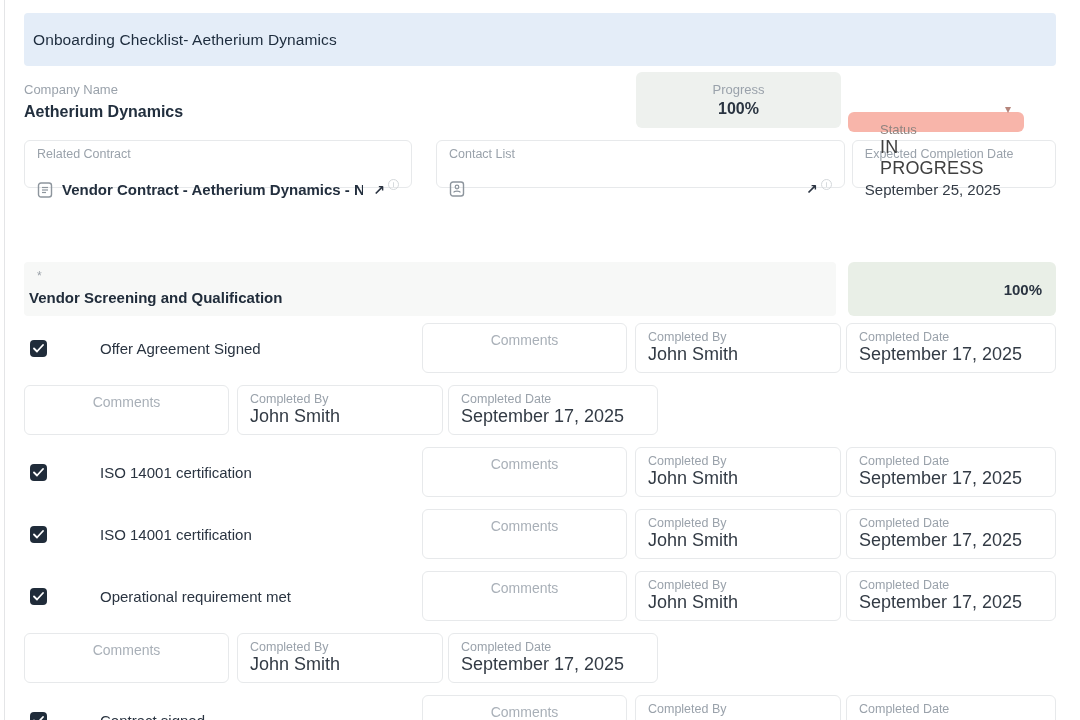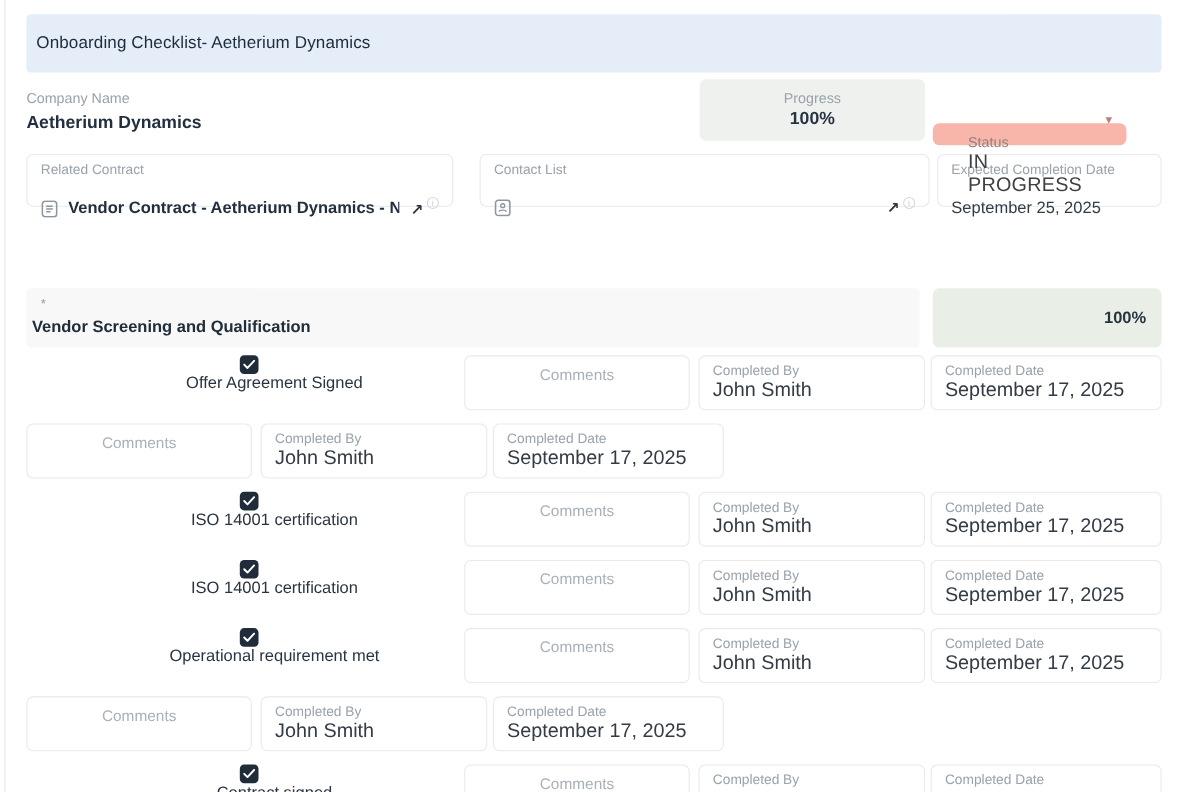--- a/index.html
+++ b/index.html
@@ -75,21 +75,21 @@
   .section-title { font-size: 15px; font-weight: bold; color: #212d3b; }
   .section-progress {
     width: 208px; background: #e9efe7; border-radius: 6px;
     display: flex; align-items: center; justify-content: flex-end; padding-right: 14px;
     font-size: 15px; font-weight: bold; color: #2a3441;
   }
 
   
   .rows { margin-top: 7px; }
   .item-row { display: flex; height: 50px; margin-bottom: 12px; }
-  .item-left { width: 398px; display: flex; align-items: center; flex-direction: column; }
+  .item-left { width: 398px; display: flex; align-items: center; }
   .checkbox {
     width: 17px; height: 17px; margin-left: 6px; border-radius: 4px;
     background: #202c3a; display: flex; align-items: center; justify-content: center;
     cursor: pointer; flex: 0 0 auto;
   }
   .checkbox svg { display: block; }
   .item-label { margin-left: 53px; font-size: 15px; color: #2a3441; }
 
   .cell { border: 1px solid #e7e9eb; border-radius: 6px; background: #fff; }
   .cell-comments { width: 205px; margin-right: 8px; padding: 8px 11px 0 11px; }

